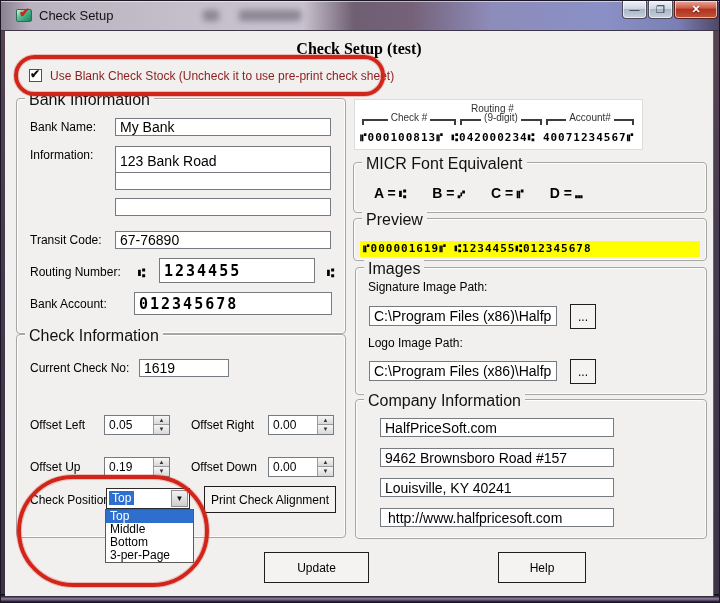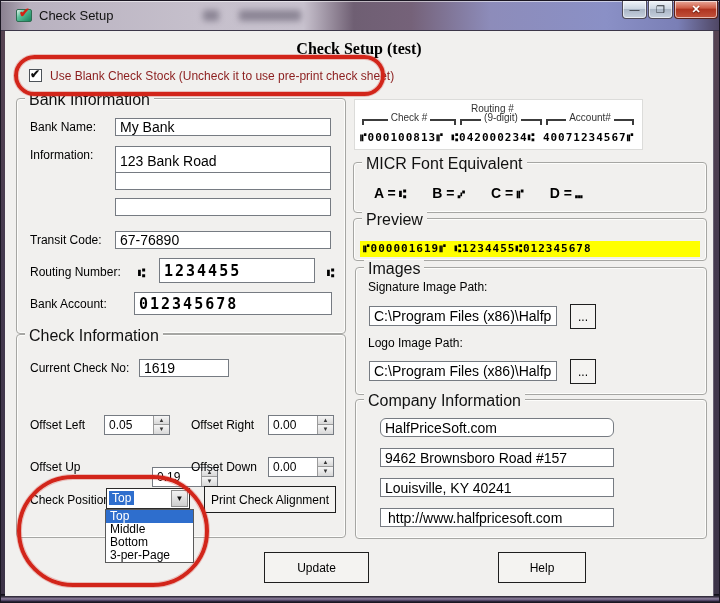--- a/index.html
+++ b/index.html
@@ -198,21 +198,21 @@
       <span class="lbl" style="left:174px;top:83px;">Offset Right</span>
       <div class="spin" style="left:251px;top:80px;">
         <span class="val">0.00</span>
         <div class="arrows">
             <div>▲</div>
             <div>▼</div>
           </div>
       </div>
 
       <span class="lbl" style="left:13px;top:125px;">Offset Up</span>
-      <div class="spin" style="left:87px;top:132px;margin-left:48px;">
+      <div class="spin" style="left:87px;top:122px;">
         <span class="val">0.19</span>
         <div class="arrows">
             <div>▲</div>
             <div>▼</div>
           </div>
       </div>
       <span class="lbl" style="left:174px;top:125px;">Offset Down</span>
       <div class="spin" style="left:251px;top:122px;">
         <span class="val">0.00</span>
         <div class="arrows">
@@ -283,21 +283,21 @@
       <span class="lbl" style="left:12px;top:12px;">Signature Image Path:</span>
       <input class="tfield" style="left: 13px; top: 38px; width: 188px; height: 20px;" value="C:\Program Files (x86)\Halfpricesoft\e">
       <div class="btn" style="left:214px;top:36px;width:26px;height:25px;">...</div>
       <span class="lbl" style="left:12px;top:68px;">Logo Image Path:</span>
       <input class="tfield" style="left: 13px; top: 93px; width: 188px; height: 20px;" value="C:\Program Files (x86)\Halfpricesoft\e">
       <div class="btn" style="left:214px;top:91px;width:26px;height:25px;">...</div>
     </div>
 
     <div class="group" style="left:350px;top:368px;width:352px;height:140px;">
       <span class="legend">Company Information</span>
-      <input class="tfield" style="left: 24px; top: 18px; width: 234px; height: 19px; border-radius: 6px;" value="HalfPriceSoft.com">
+      <input class="tfield" style="left: 24px; top: 18px; width: 234px; height: 19px;" value="HalfPriceSoft.com">
       <input class="tfield" style="left: 24px; top: 48px; width: 234px; height: 19px;" value="9462 Brownsboro Road #157">
       <input class="tfield" style="left: 24px; top: 78px; width: 234px; height: 19px;" value="Louisville, KY 40241">
       <input class="tfield" style="left: 24px; top: 108px; width: 234px; height: 19px; padding-left: 7px;" value="http://www.halfpricesoft.com">
     </div>
 
     <div class="btn" style="left:259px;top:521px;width:105px;height:31px;">Update</div>
     <div class="btn" style="left:493px;top:521px;width:88px;height:31px;">Help</div>
   </div>
 </div>
 

